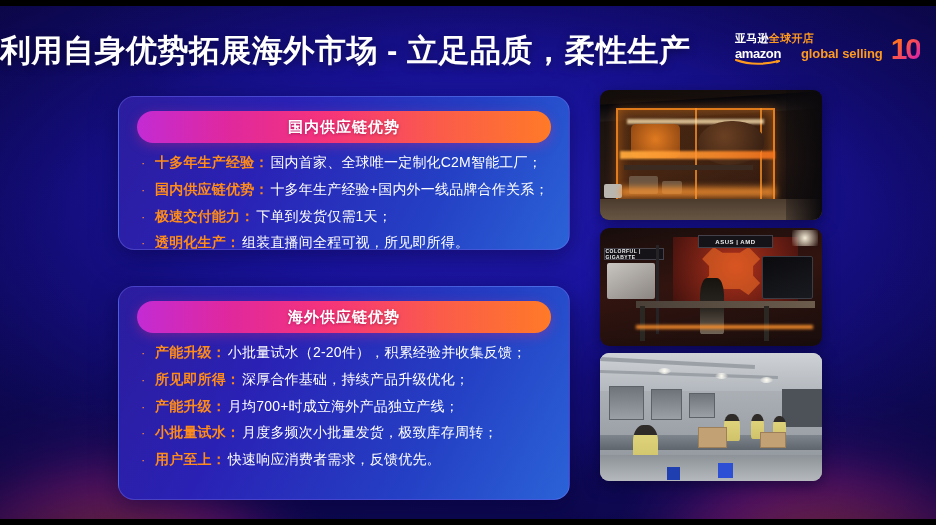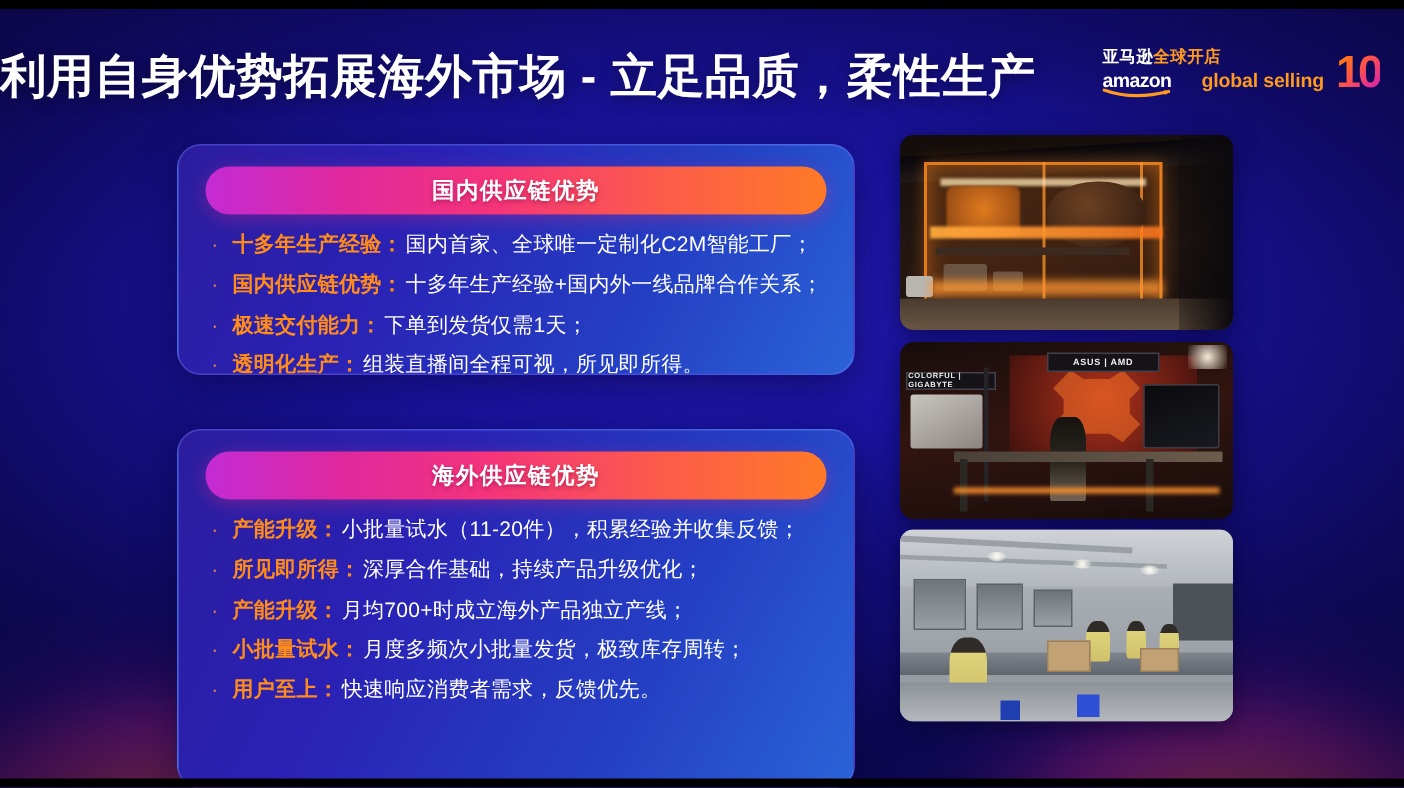--- a/index.html
+++ b/index.html
@@ -81,21 +81,21 @@
   
   .card{
     position:absolute; left:118px; width:452px;
     border-radius:16px;
     background:linear-gradient(118deg,#2c1d9e 0%,#2a21b4 32%,#2440c4 70%,#2b63d8 100%);
     border:1px solid rgba(130,130,255,.35);
     box-shadow:0 6px 26px rgba(5,2,50,.5);
     overflow:hidden;
   }
   #card1{ top:96px; height:154px; }
-  #card2{ top:286px; height:240px;padding-left:40px; }
+  #card2{ top:286px; height:214px;padding-left:40px; }
   .pill{
     position:absolute; left:18px; right:18px; top:14px; height:32px;
     border-radius:16px;
     background:linear-gradient(90deg,#c32bd4 0%,#e0289e 22%,#f5347a 46%,#fb5a4c 72%,#ff7a27 100%);
     display:flex; align-items:center; justify-content:center;
     box-shadow:0 3px 12px rgba(230,40,120,.35);
   }
   .pill-label{
     color:#fff; font-size:15px; font-weight:bold; letter-spacing:1px;
     text-shadow:0 1px 3px rgba(120,0,60,.5);
@@ -325,21 +325,21 @@
 
   <div class="card" id="card2">
     <div class="pill">
       <span class="pill-label">海外供应链优势</span>
     </div>
     <div class="bullets">
       <div class="bullet">
         <span class="dot">·</span>
         <span class="key">产能升级</span>
         <span class="colon">：</span>
-        <span class="val">小批量试水（11-20件），积累经验并收集反馈；</span>
+        <span class="val">小批量试水（2-20件），积累经验并收集反馈；</span>
       </div>
       <div class="bullet">
         <span class="dot">·</span>
         <span class="key">所见即所得</span>
         <span class="colon">：</span>
         <span class="val">深厚合作基础，持续产品升级优化；</span>
       </div>
       <div class="bullet">
         <span class="dot">·</span>
         <span class="key">产能升级</span>

